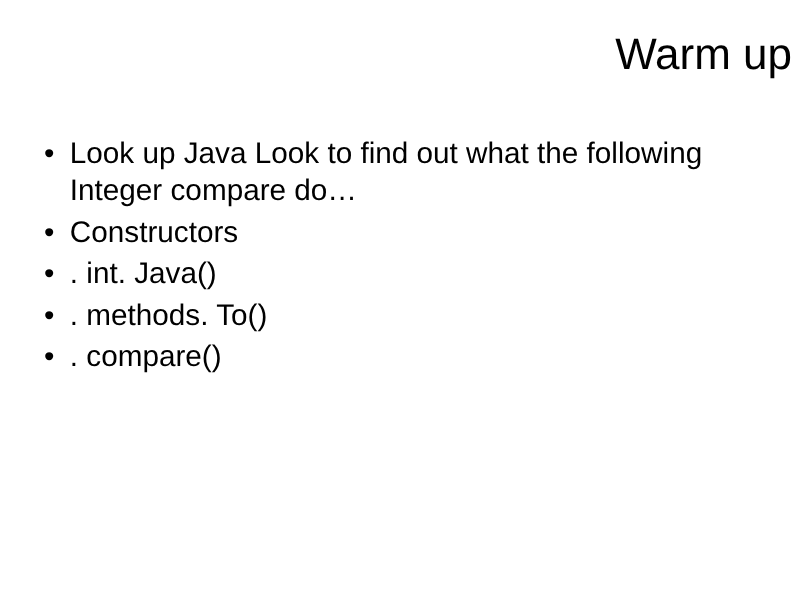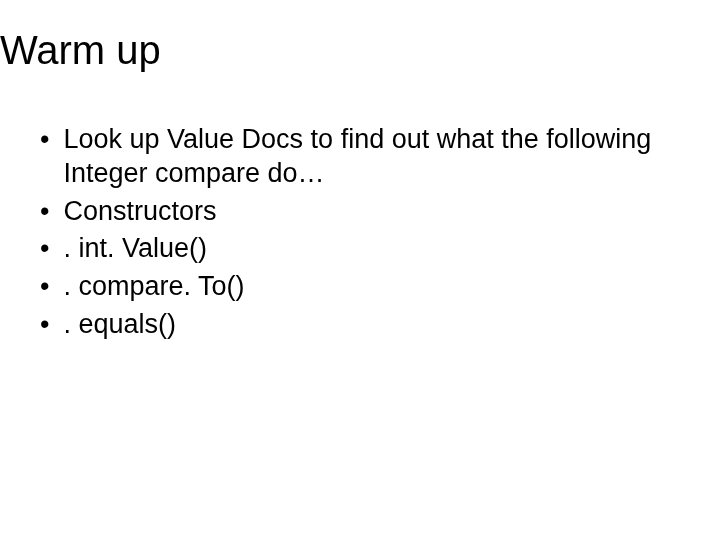--- a/index.html
+++ b/index.html
@@ -14,21 +14,21 @@
       font-family: Arial, Helvetica, sans-serif;
       color: #000000;
       overflow: hidden;
     }
     .slide {
       width: 100%;
       height: 100%;
       padding: 20px 0;
     }
     .title {
-      text-align: left;
+      text-align: right;
       font-size: 40px;
       font-weight: normal;
       margin-top: 8px;
       margin-bottom: 50px;
     }
     .bullet-list {
       list-style: none;
       padding-left: 40px;
       padding-right: 40px;
     }
@@ -51,33 +51,33 @@
   </style>
 </head>
 <body>
 
 <div class="slide">
   <h1 class="title">Warm up</h1>
   <ul class="bullet-list">
     <li class="bullet-item">
       <span class="bullet-mark">•</span>
       <span class="bullet-text">
-        <span>Look up Value Docs to find out what the following </span><span class="underline">Integer</span><span> compare do…</span>
+        <span>Look up Java Look to find out what the following </span><span class="underline">Integer</span><span> compare do…</span>
       </span>
     </li>
     <li class="bullet-item">
       <span class="bullet-mark">•</span>
       <span class="bullet-text">Constructors</span>
     </li>
     <li class="bullet-item">
       <span class="bullet-mark">•</span>
-      <span class="bullet-text">. int. Value()</span>
+      <span class="bullet-text">. int. Java()</span>
     </li>
     <li class="bullet-item">
       <span class="bullet-mark">•</span>
-      <span class="bullet-text">. compare. To()</span>
+      <span class="bullet-text">. methods. To()</span>
     </li>
     <li class="bullet-item">
       <span class="bullet-mark">•</span>
-      <span class="bullet-text">. equals()</span>
+      <span class="bullet-text">. compare()</span>
     </li>
   </ul>
 </div>
 
 </body></html>

